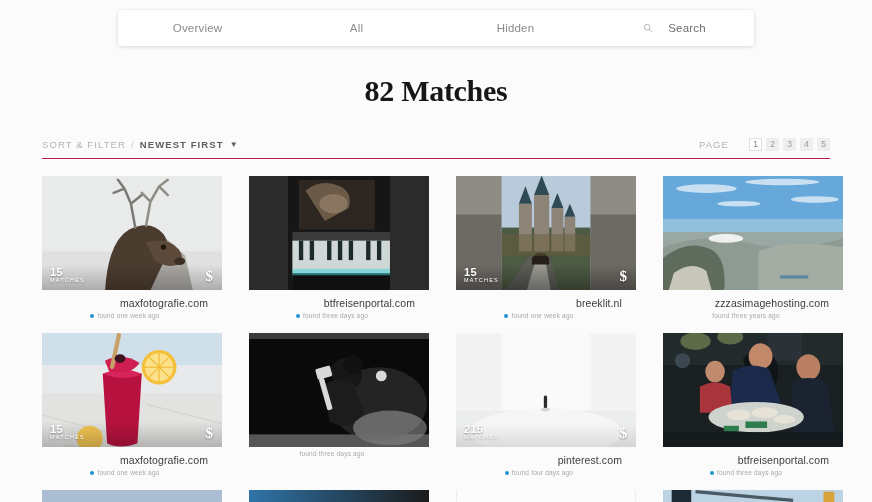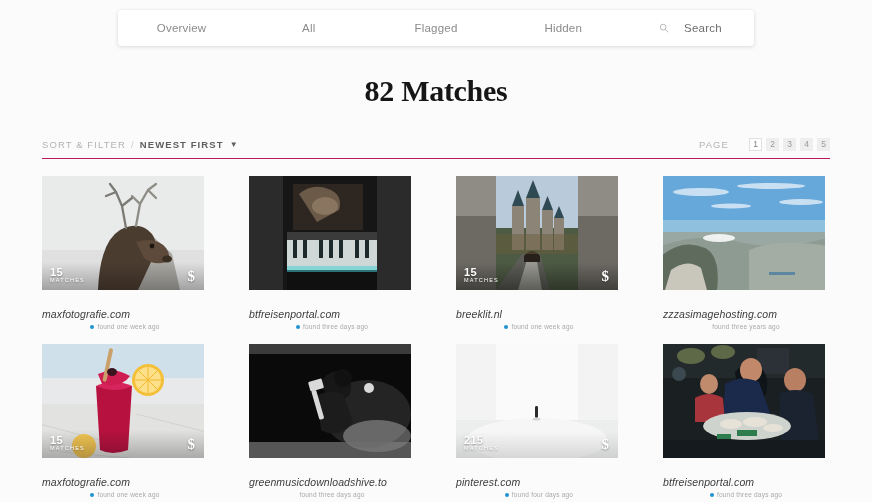--- a/index.html
+++ b/index.html
@@ -81,64 +81,61 @@
     position: absolute; left: 42px; top: 176px;
     width: 788px;
     display: grid;
     grid-template-columns: repeat(4, 166px);
     column-gap: 41px;
     row-gap: 14px;
   }
   .card { width: 166px; cursor: pointer; }
   .thumb {
     position: relative;
-    width: 162px; height: 114px;
+    width: 180px; height: 114px;
     overflow: hidden;
     background: #efefef;
   }
   .thumb svg { display: block; width: 100%; height: 100%; }
   .badge {
     position: absolute; left: 8px; bottom: 6px;
     color: #ffffff; line-height: 1.05;
     text-shadow: 0 1px 2px rgba(0,0,0,.35);
     pointer-events: none;
   }
   .badge .bnum { display: block; font-size: 11px; font-weight: bold; letter-spacing: .3px; }
   .badge .blab { display: block; font-size: 5.5px; letter-spacing: 1.2px; }
   .dollar {
     position: absolute; right: 9px; bottom: 5px;
     color: #ffffff; font-size: 15px; font-weight: bold;
     font-family: "Liberation Serif", serif;
     text-shadow: 0 1px 2px rgba(0,0,0,.35);
     pointer-events: none;
   }
   .cap-domain {
-    margin-top: 18px; text-align: left;
-    font-size: 10.5px; color: #3c3c3c; letter-spacing: .1px; font-style: italic;
+    margin-top: 7px; text-align: right;
+    font-size: 10.5px; color: #3c3c3c; letter-spacing: .1px;
   }
   .cap-found {
     margin-top: 3px;
     display: flex; align-items: center; justify-content: center; gap: 3px;
     font-size: 6.5px; color: #a9a9a9; letter-spacing: .2px;
   }
   .cap-found .dot { width: 4px; height: 4px; border-radius: 50%; background: #1f93d1; flex: 0 0 auto; }
 </style>
 </head>
 <body>
 
 <div class="tabbar-wrap">
   <div class="tabbar">
     <div class="tab">
         <span>Overview</span>
       </div>
     <div class="tab">
         <span>All</span>
-      </div>
-    <div class="tab">
-        <span>Flagged</span>
       </div>
     <div class="tab">
         <span>Hidden</span>
       </div>
     <div class="tab tab-search">
       <span class="sicon">
         <svg viewBox="0 0 16 16">
             <circle cx="6.6" cy="6.6" r="4.6" fill="none" stroke="#6f6f6f" stroke-width="1.4"></circle>
             <line x1="10.1" y1="10.1" x2="14.4" y2="14.4" stroke="#6f6f6f" stroke-width="1.4" stroke-linecap="round"></line>
           </svg>
@@ -361,21 +358,20 @@
         <path d="M70 52 Q82 44 96 50 L106 78 Q92 96 74 86 Z" fill="#1c1c1c"></path>
         <g fill="#d9d9d9">
           <rect x="62" y="36" width="14" height="10" rx="1.5" transform="rotate(-16 69 41)"></rect>
           <rect x="68" y="46" width="5" height="30" rx="1.5" transform="rotate(-16 70 60)"></rect>
           <circle cx="122" cy="44" r="5"></circle>
         </g>
         <ellipse cx="130" cy="92" rx="34" ry="16" fill="#e8e8e8" opacity=".35"></ellipse>
         <rect y="98" width="166" height="16" fill="#6e6e6e" opacity=".55"></rect>
       </svg>
     </div>
-    <div class="cap-domain">greenmusicdownloadshive.to</div>
     <div class="cap-found">
 
       <span>found three days ago</span>
     </div>
   </div>
 
   <div class="card">
     <div class="thumb">
       <svg viewBox="0 0 166 114" preserveAspectRatio="xMidYMid slice">
         <rect width="166" height="114" fill="#f3f3f3"></rect>

